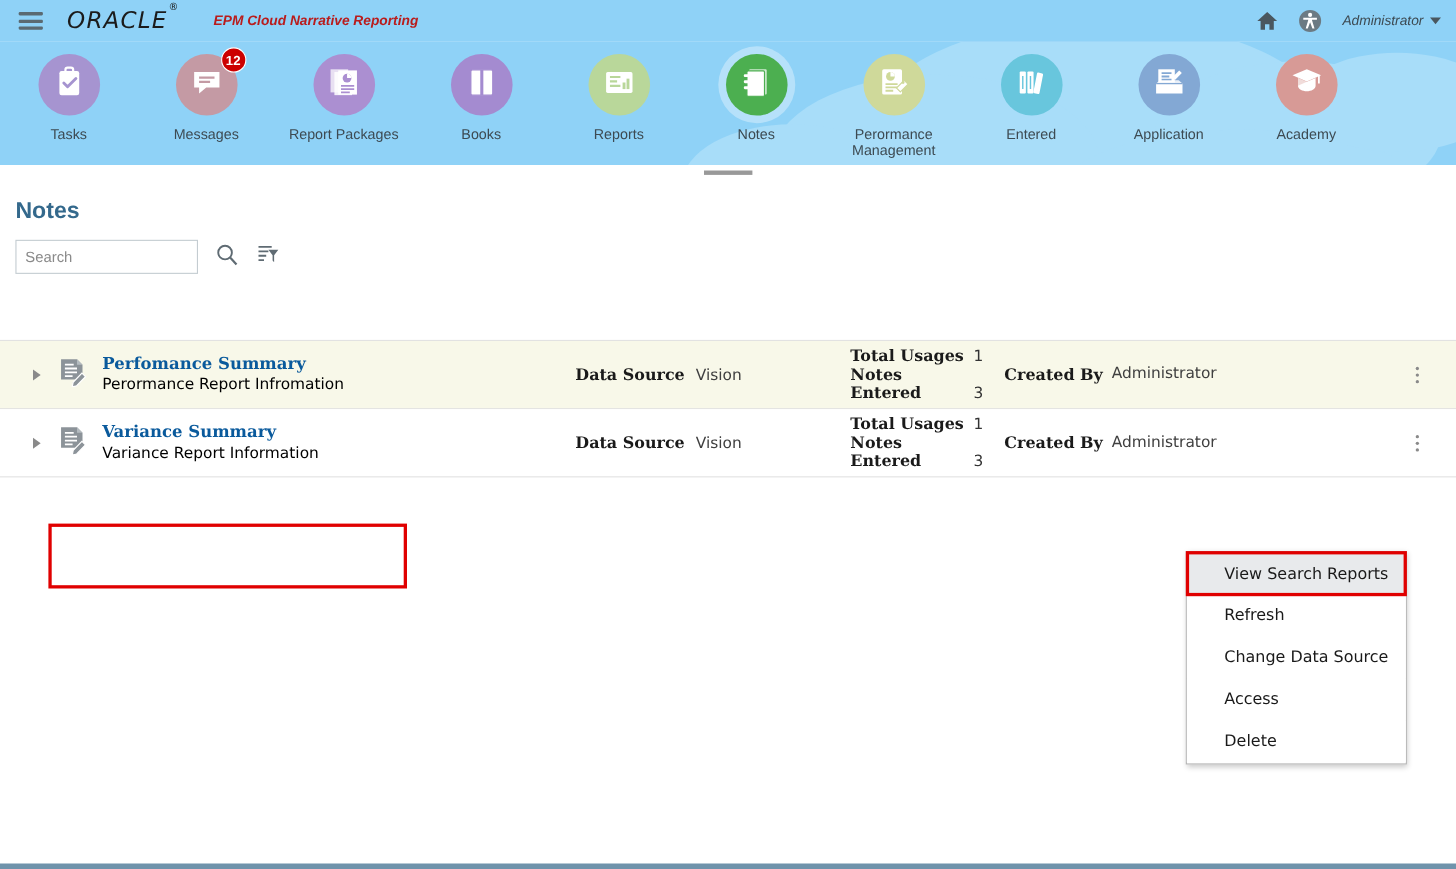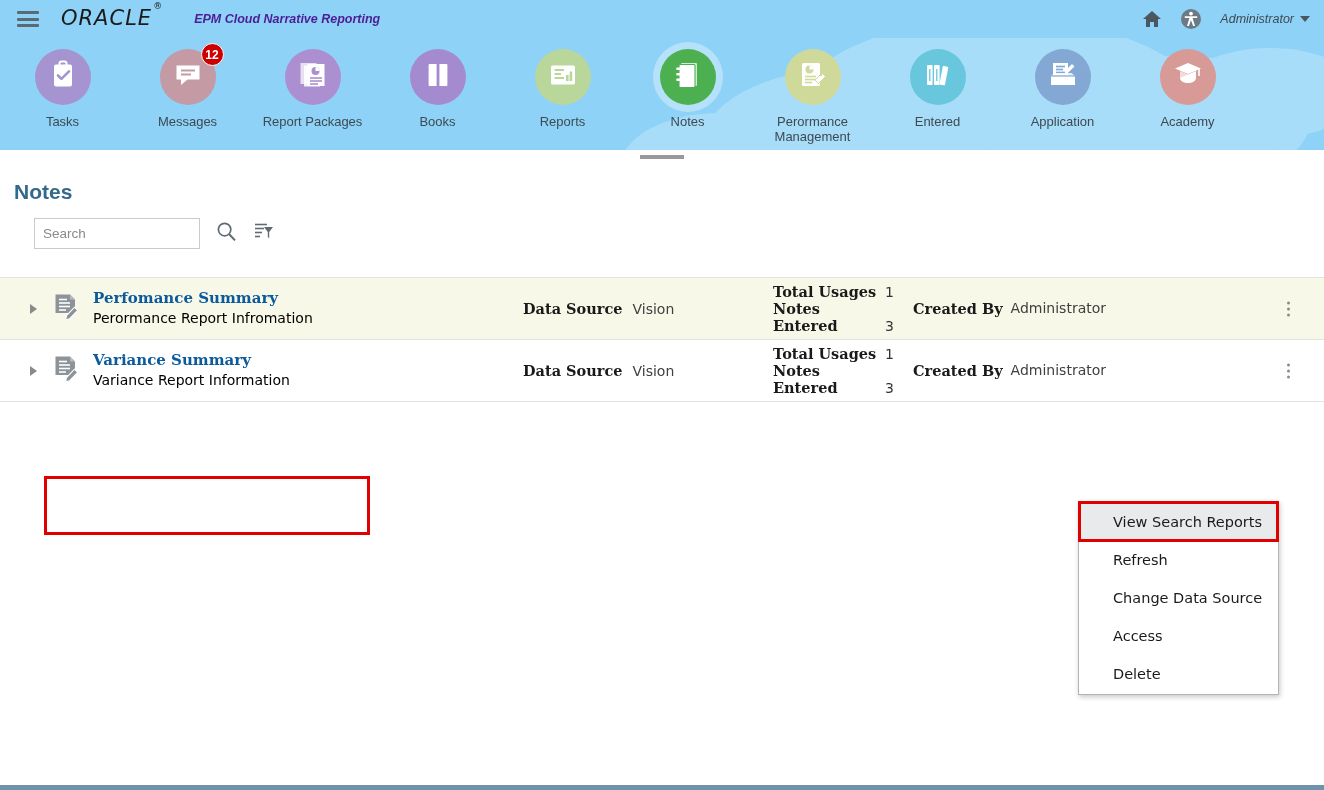--- a/index.html
+++ b/index.html
@@ -38,21 +38,21 @@
     color: #1b1b1b;
     position: relative;
     top: -1px;
   }
   .oracle-logo sup { font-size: 9px; position: relative; top: -8px; left: 1px; }
 
   .app-title {
     margin-left: 32px;
     font-size: 12.5px;
     font-weight: bold;
-    color: #4c1d95;
+    color: #b91c1c;
   }
 
   .topbar-right {
     margin-left: auto;
     display: flex;
     align-items: center;
     gap: 18px;
     padding-right: 14px;
   }
   .ico-btn { cursor: pointer; display: flex; align-items: center; }
@@ -155,21 +155,20 @@
   .page-title {
     font-size: 21px;
     font-weight: bold;
     color: #34698c;
     padding: 16px 0 0 14px;
   }
   .search-row {
     display: flex; align-items: center;
     padding: 14px 0 0 14px;
     gap: 16px;
-    margin-left: 20px;
   }
   .search-input {
     width: 166px; height: 31px;
     border: 1px solid #c4ccd1;
     padding: 0 8px;
     font-size: 13.5px;
     color: #333;
     font-family: "Liberation Sans", sans-serif;
     background: #ffffff;
     outline: none;
@@ -177,21 +176,21 @@
   .search-input::placeholder { color: #8a8a8a; }
 
   .gear-corner {
     position: absolute;
     right: 34px; top: 212px;
     cursor: pointer;
   }
 
   
   .note-list {
-    margin-top: 28px;
+    margin-top: 60px;
     border-top: 1px solid #e2e2e2;
   }
   .note-row {
     position: relative;
     display: flex;
     align-items: center;
     height: 62px;
     border-bottom: 1px solid #e2e2e2;
     background: #ffffff;
     padding-left: 30px;

